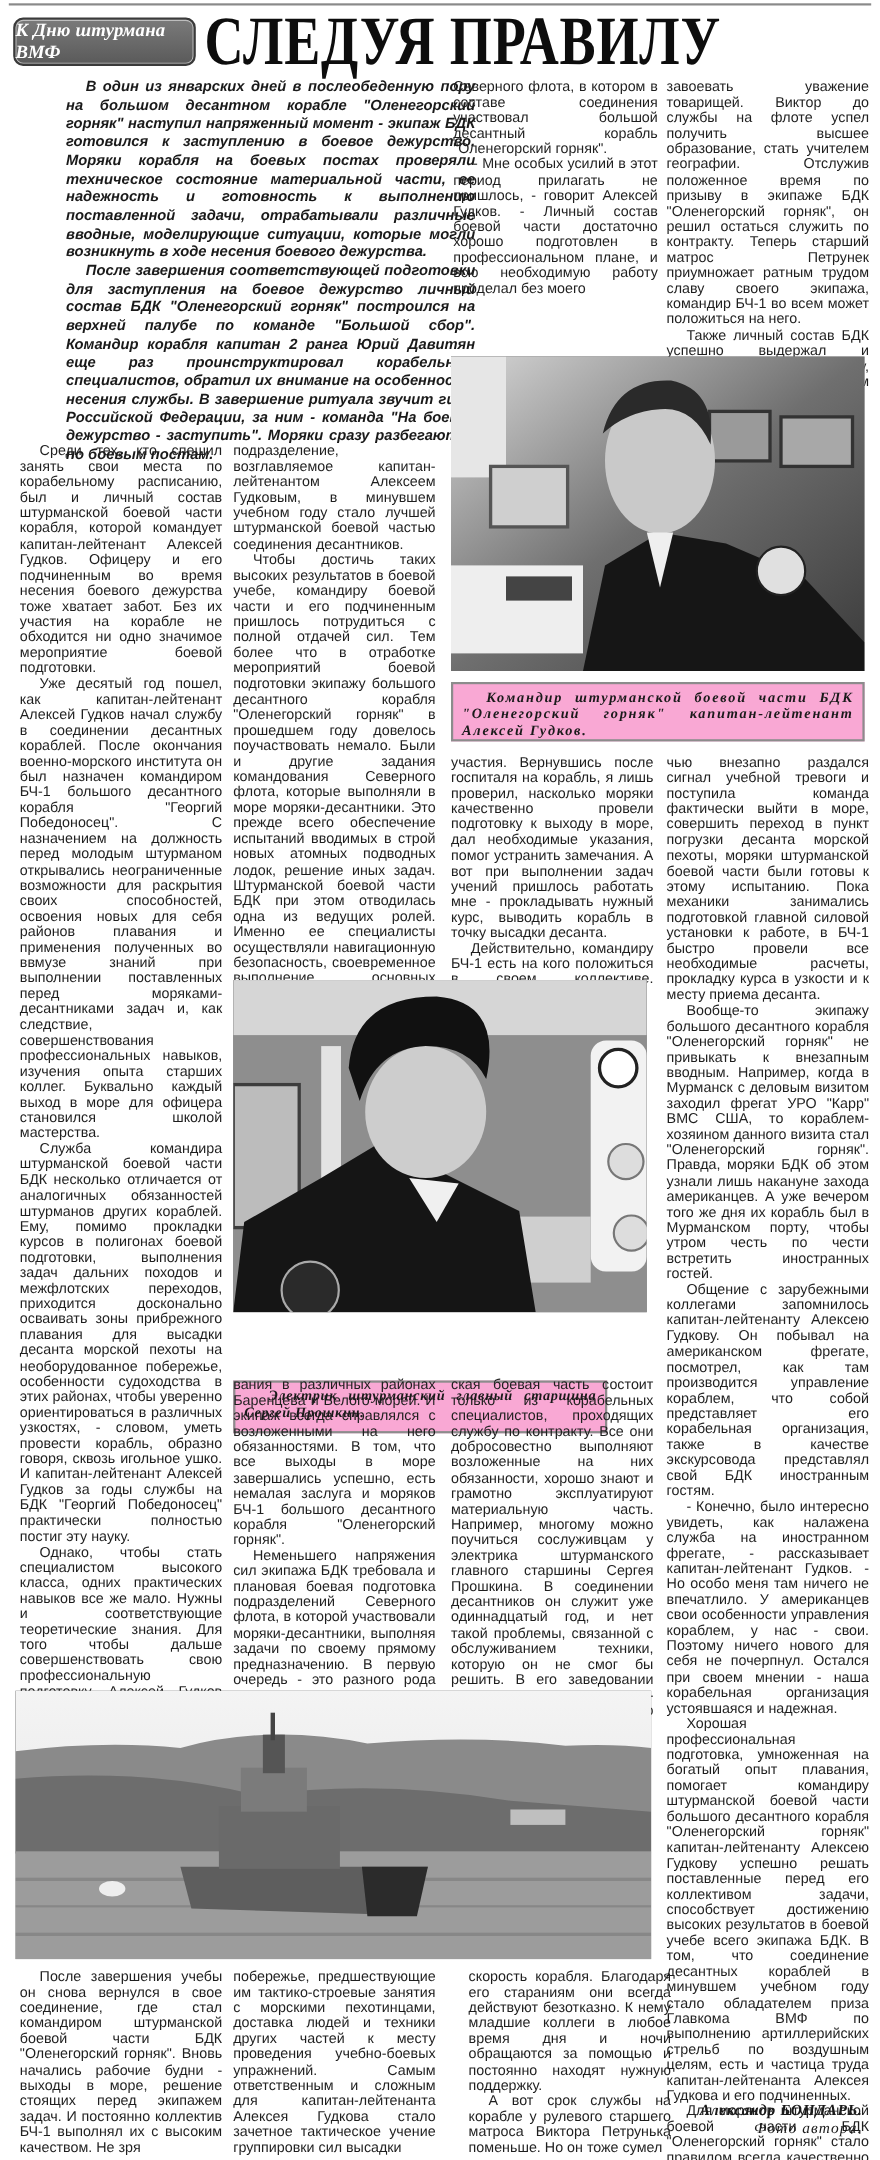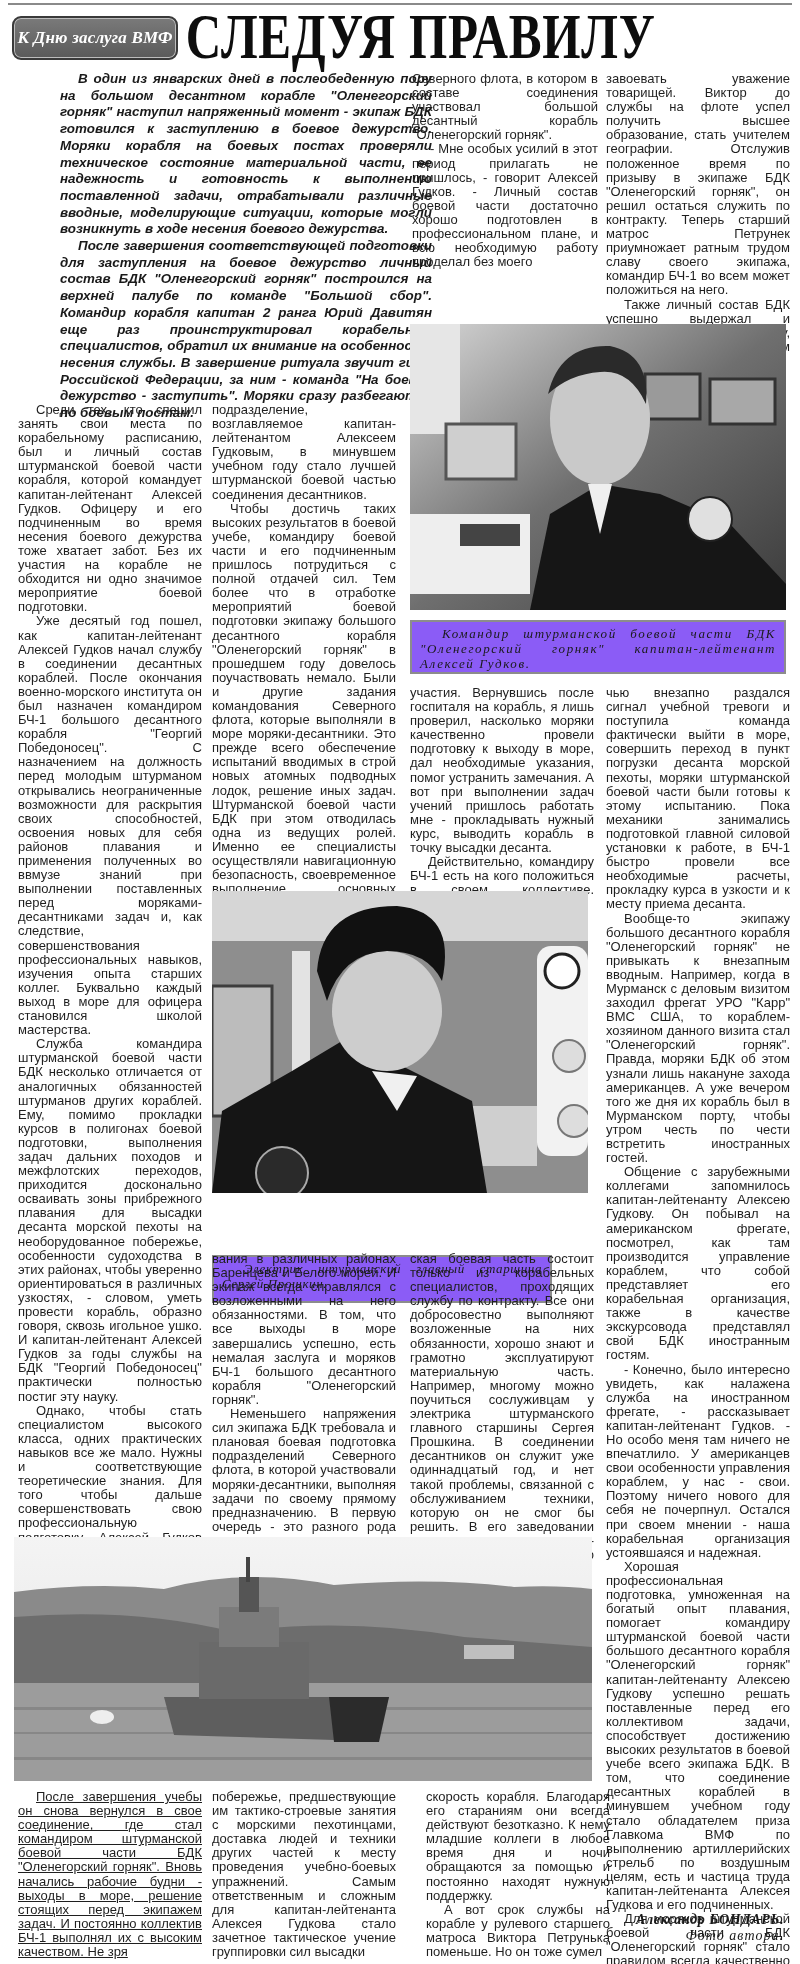--- a/index.html
+++ b/index.html
@@ -17,37 +17,37 @@
               line-height: 66px; letter-spacing: 1px; color: #0d0d0d; transform: scaleX(0.78);
               transform-origin: left top; white-space: nowrap; }
   .lead { position: absolute; left: 18px; top: 71px; width: 372px; font-weight: bold;
           font-style: italic; font-size: 13.4px; line-height: 16.7px; text-align: justify; margin-left: 42px; }
   .lead p { margin: 0; text-indent: 18px; }
   .col { position: absolute; font-size: 13px; line-height: 14.1px; text-align: justify;
          color: #1f1f1f; }
   .col p { margin: 0; text-indent: 18px; }
   .col p.cont { text-indent: 0; }
   .photo { position: absolute; overflow: hidden; background: #777; }
-  .caption { position: absolute; border: 2px solid #8c8c8c; background: #8b5cf6;
-             font-family: "Liberation Serif", serif; font-style: italic; font-weight: normal;
+  .caption { position: absolute; border: 2px solid #8c8c8c; background: #f9a8d4;
+             font-family: "Liberation Serif", serif; font-style: italic; font-weight: bold;
              font-size: 13px; line-height: 15px; padding: 4px 8px; text-align: justify;
              letter-spacing: 0.6px; box-sizing: border-box; }
   .caption span { display: block; text-indent: 22px; }
   .signature { position: absolute; right: 16px; font-family: Liberation Serif, serif;
                font-style: italic; text-align: right; }
   .sig-name { font-weight: bold; font-size: 14px; letter-spacing: 0.6px; }
   .sig-photo { font-size: 14px; letter-spacing: 1px; }
 </style>
 </head>
 <body>
 
 <div class="top-rule"></div>
 
 <div class="rubric">
-  <span>К Дню заслуга ВМФ</span>
+  <span>К Дню штурмана ВМФ</span>
 </div>
 <div class="headline">СЛЕДУЯ ПРАВИЛУ</div>
 
 <div class="lead">
   <p>В один из январских дней в послеобеденную пору на большом десантном корабле "Оленегорский горняк" наступил напряженный момент - экипаж БДК готовился к заступлению в боевое дежурство. Моряки корабля на боевых постах проверяли техническое состояние материальной части, ее надежность и готовность к выполнению поставленной задачи, отрабатывали различные вводные, моделирующие ситуации, которые могли возникнуть в ходе несения боевого дежурства.</p>
   <p>После завершения соответствующей подготовки для заступления на боевое дежурство личный состав БДК "Оленегорский горняк" построился на верхней палубе по команде "Большой сбор". Командир корабля капитан 2 ранга Юрий Давитян еще раз проинструктировал корабельных специалистов, обратил их внимание на особенности несения службы. В завершение ритуала звучит гимн Российской Федерации, за ним - команда "На боевое дежурство - заступить". Моряки сразу разбегаются по боевым постам.</p>
 </div>
 
 <div class="col" style="left:412px; top:72px; width:186px;">
   <p class="cont">Северного флота, в котором в составе соединения участвовал большой десантный корабль "Оленегорский горняк".</p>
@@ -162,21 +162,21 @@
     <path d="M150 160 L160 198 L320 203 L365 190 L375 160 Z" fill="#5e5e5e"></path>
     <path d="M315 160 L375 160 L365 205 L320 205 Z" fill="#2b2b2b"></path>
     <rect x="185" y="105" width="110" height="57" fill="#6a6a6a"></rect>
     <rect x="205" y="70" width="60" height="40" fill="#7b7b7b"></rect>
     <rect x="225" y="40" width="20" height="35" fill="#555"></rect>
     <rect x="232" y="20" width="4" height="25" fill="#444"></rect>
     <ellipse cx="88" cy="180" rx="12" ry="7" fill="#eeeeee"></ellipse>
   </svg>
 </div>
 
-<div class="col" style="left:18px; top:1790px; width:184px;text-decoration:underline;">
+<div class="col" style="left:18px; top:1790px; width:184px;">
   <p>После завершения учебы он снова вернулся в свое соединение, где стал командиром штурманской боевой части БДК "Оленегорский горняк". Вновь начались рабочие будни - выходы в море, решение стоящих перед экипажем задач. И постоянно коллектив БЧ-1 выполнял их с высоким качеством. Не зря</p>
 </div>
 <div class="col" style="left:212px; top:1790px; width:184px;">
   <p class="cont">побережье, предшествующие им тактико-строевые занятия с морскими пехотинцами, доставка людей и техники других частей к месту проведения учебно-боевых упражнений. Самым ответственным и сложным для капитан-лейтенанта Алексея Гудкова стало зачетное тактическое учение группировки сил высадки</p>
 </div>
 <div class="col" style="left:410px; top:1790px; width:184px;margin-left:16px;">
   <p class="cont">скорость корабля. Благодаря его стараниям они всегда действуют безотказно. К нему младшие коллеги в любое время дня и ночи обращаются за помощью и постоянно находят нужную поддержку.</p>
   <p>А вот срок службы на корабле у рулевого старшего матроса Виктора Петрунька поменьше. Но он тоже сумел</p>
 </div>
 

